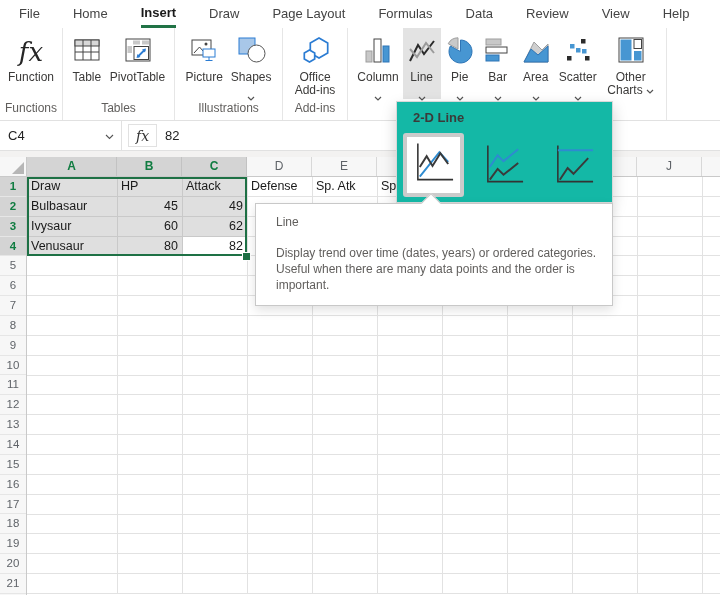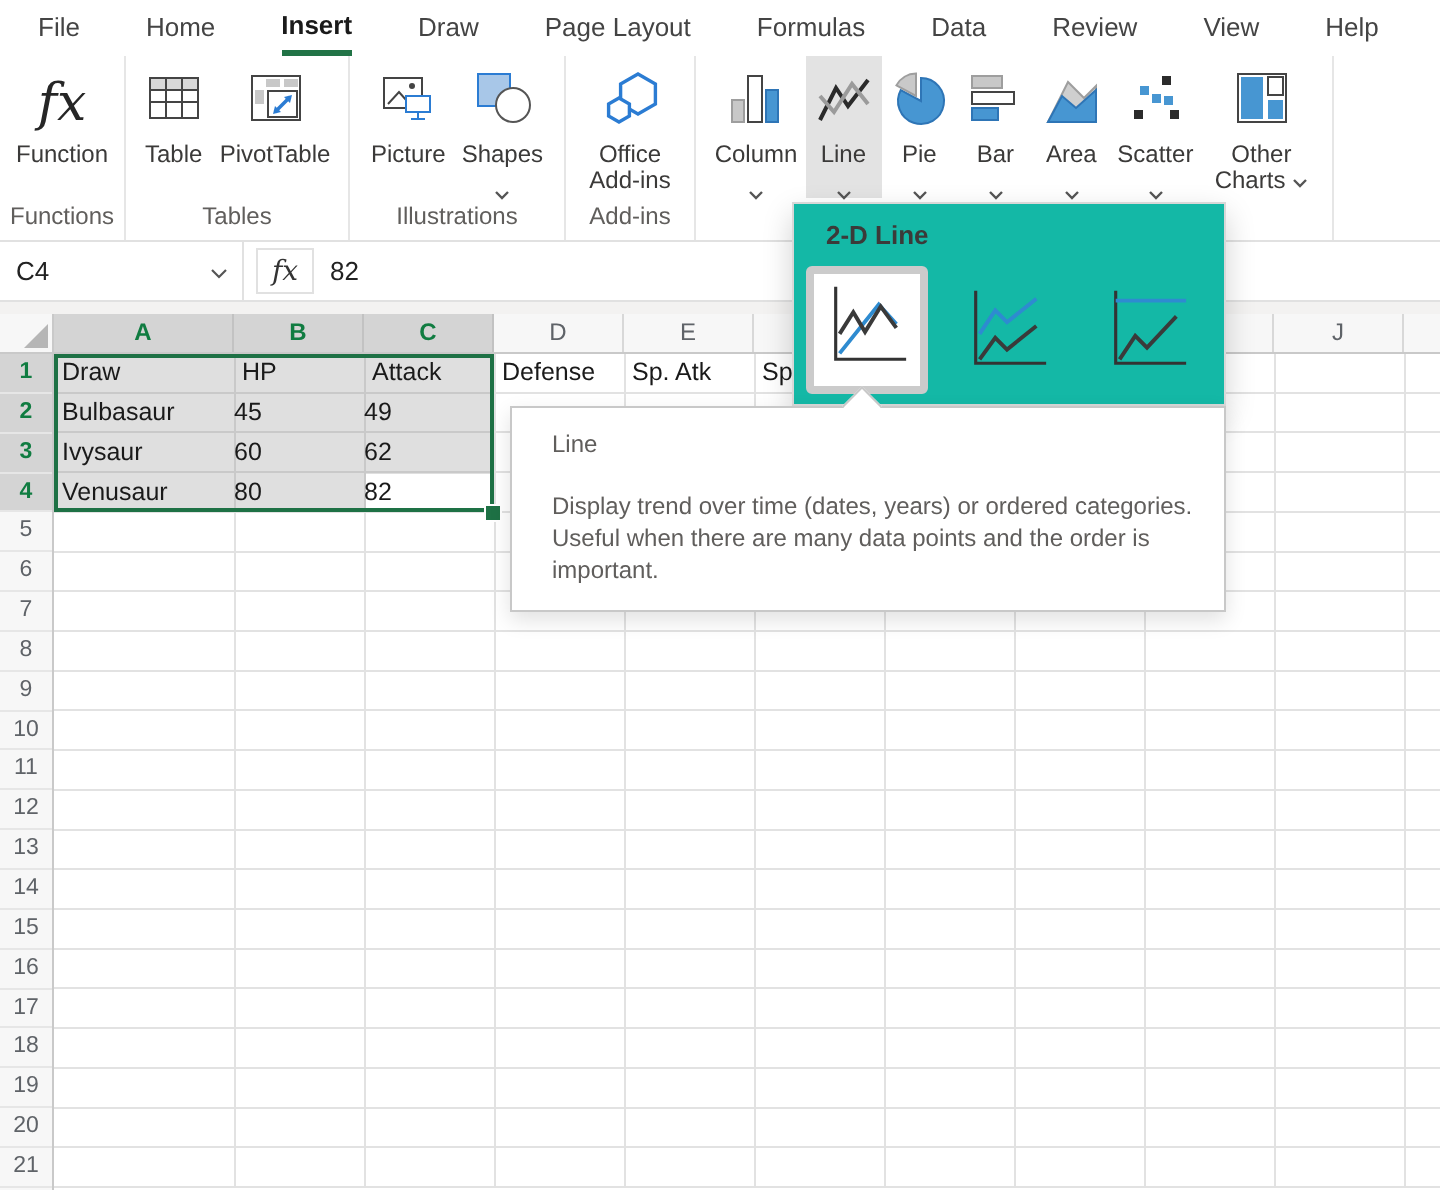--- a/index.html
+++ b/index.html
@@ -60,21 +60,21 @@
       background:repeating-linear-gradient(to bottom,transparent 0,transparent 18.857px,#C9C9C9 18.857px,#C9C9C9 19.857px);}
   .selvl{position:absolute;top:0;width:1px;height:79.4px;background:#C9C9C9;z-index:3;}
   .activecell{position:absolute;left:156px;top:60px;width:63px;height:18.8px;background:#fff;z-index:3;}
   .selborder{position:absolute;left:0;top:0;width:220px;height:79.4px;border:2px solid #1E7145;
              box-sizing:border-box;z-index:5;pointer-events:none;}
   .fillhandle{position:absolute;left:215px;top:74.5px;width:7px;height:7px;background:#1E7145;
               border:1px solid #fff;box-sizing:content-box;z-index:6;}
   .cell{position:absolute;height:19.857px;line-height:19.857px;font-size:12.5px;color:#1a1a1a;
         white-space:nowrap;z-index:6;box-sizing:border-box;}
   .cell.txt{padding-left:4px;}
-  .cell.num{text-align:left;padding-right:4px;}
+  .cell.num{text-align:right;padding-right:4px;}
 
   
   .ddown{position:absolute;left:396px;top:101px;width:217px;height:102px;background:#14b8a6;
          border:1px solid #D8D8D8;box-shadow:0 6px 14px rgba(0,0,0,.18);z-index:20;box-sizing:border-box;}
   .ddtitle{position:absolute;left:16px;top:8px;font-size:13px;font-weight:600;color:#3B3A39;}
   .optframe{position:absolute;left:6px;top:31px;width:53px;height:56px;border:4px solid #CBCBCB;
             border-radius:3px;background:#fff;display:flex;align-items:center;justify-content:center;}
   .opt{position:absolute;top:40px;}
   .opt2{left:84px;} .opt3{left:154px;}
 

